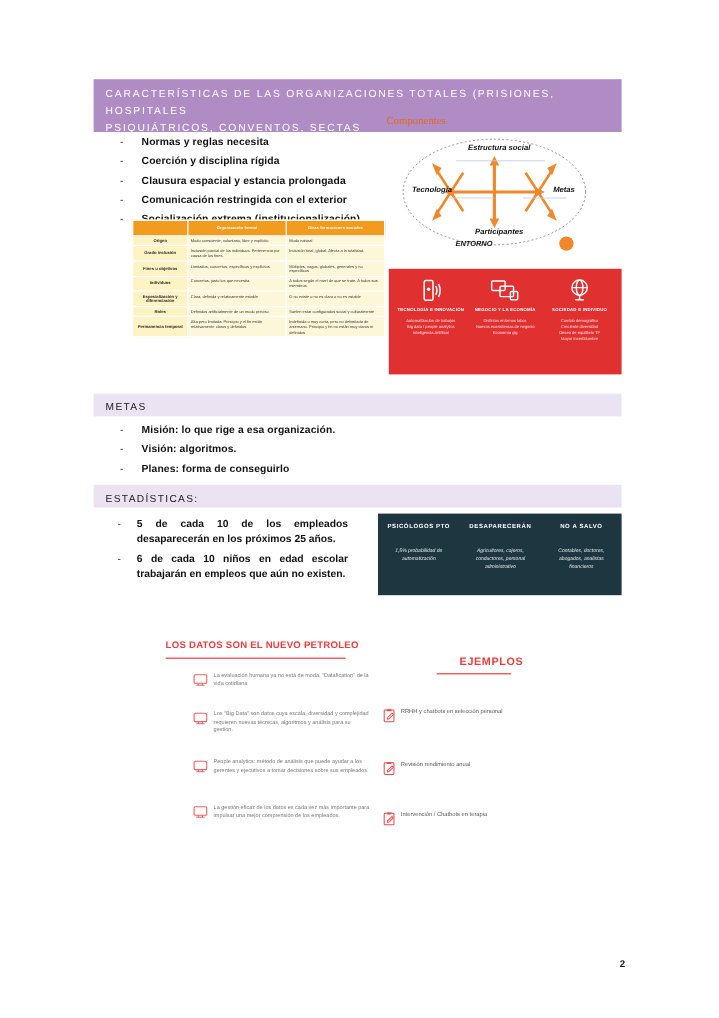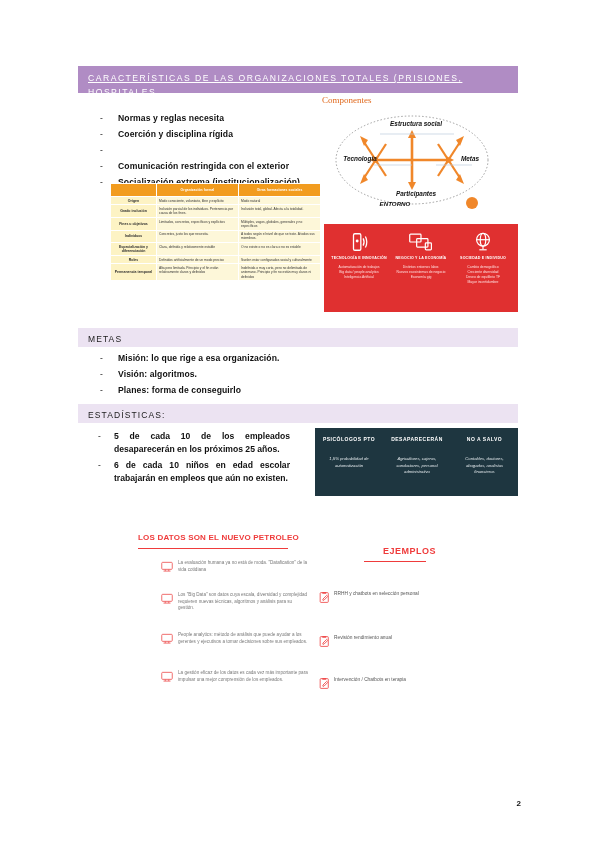--- a/index.html
+++ b/index.html
@@ -74,36 +74,37 @@
   .eico{flex:0 0 16px;}
   .etxt{color:#555;font-size:4.8px;line-height:7px;width:120px;}
 
   .pagenum{position:absolute;right:78px;bottom:40px;color:#111;font-size:8px;font-weight:700;}
 </style>
 </head>
 <body>
 
 <div class="page">
 
-  <div class="band-purple" style="left:78px;top:66px;width:440px;height:27px;text-decoration:underline;">
+  <div class="band-purple" style="left:78px;top:66px;width:440px;height:44px;">
     <div>CARACTERÍSTICAS DE LAS ORGANIZACIONES TOTALES (PRISIONES, HOSPITALES</div>
     <div>PSIQUIÁTRICOS, CONVENTOS, SECTAS</div>
   </div>
 
   <div class="bullets" style="left:100px;top:112px;width:215px;">
     <div class="brow">
       <span class="bdash">-</span>
       <span class="btxt">Normas y reglas necesita</span>
     </div>
     <div class="brow">
       <span class="bdash">-</span>
       <span class="btxt">Coerción y disciplina rígida</span>
     </div>
     <div class="brow">
       <span class="bdash">-</span>
+      <span class="btxt">Clausura espacial y estancia prolongada</span>
     </div>
     <div class="brow">
       <span class="bdash">-</span>
       <span class="btxt">Comunicación restringida con el exterior</span>
     </div>
     <div class="brow">
       <span class="bdash">-</span>
       <span class="btxt">Socialización extrema (institucionalización)</span>
     </div>
   </div>

